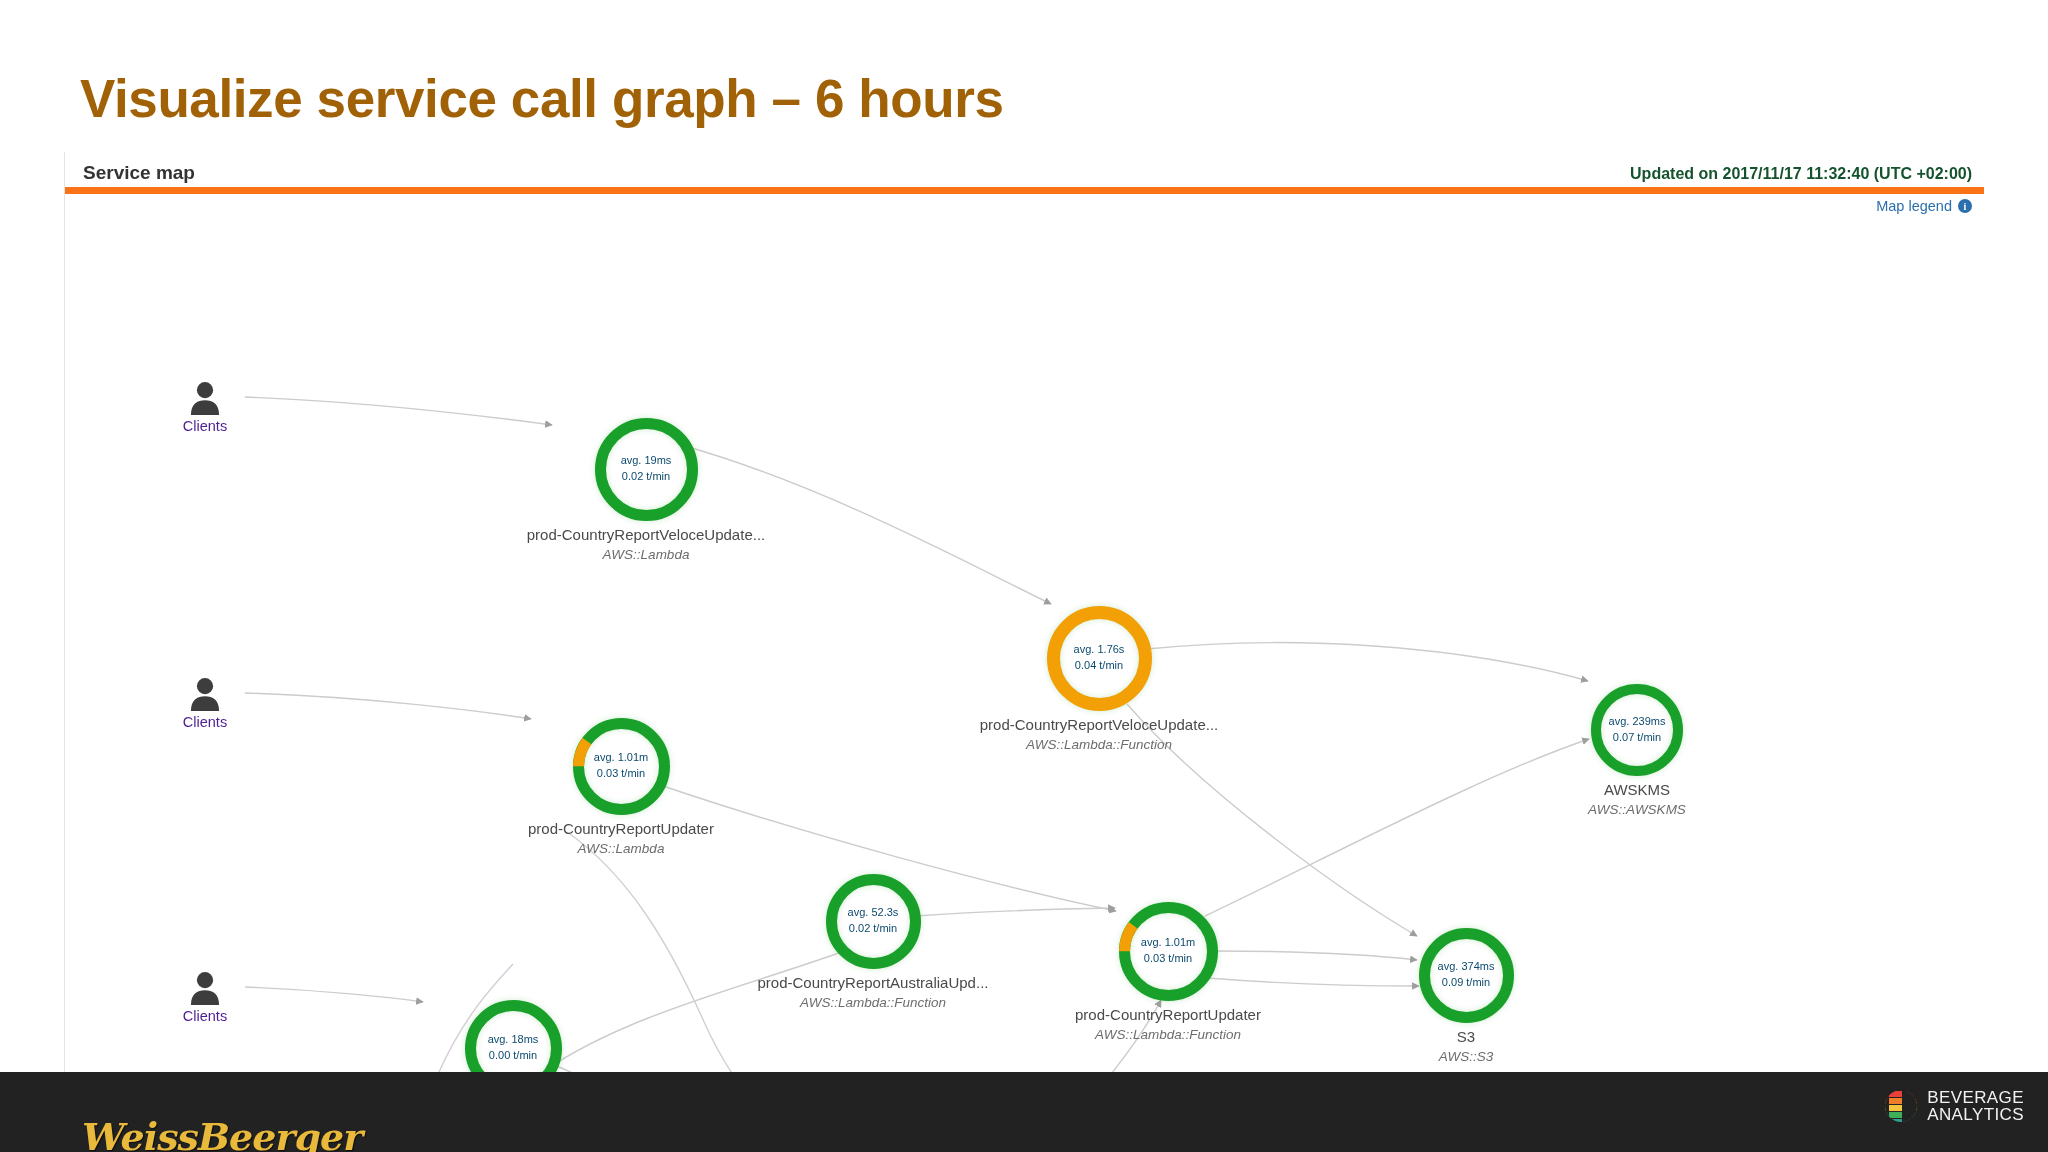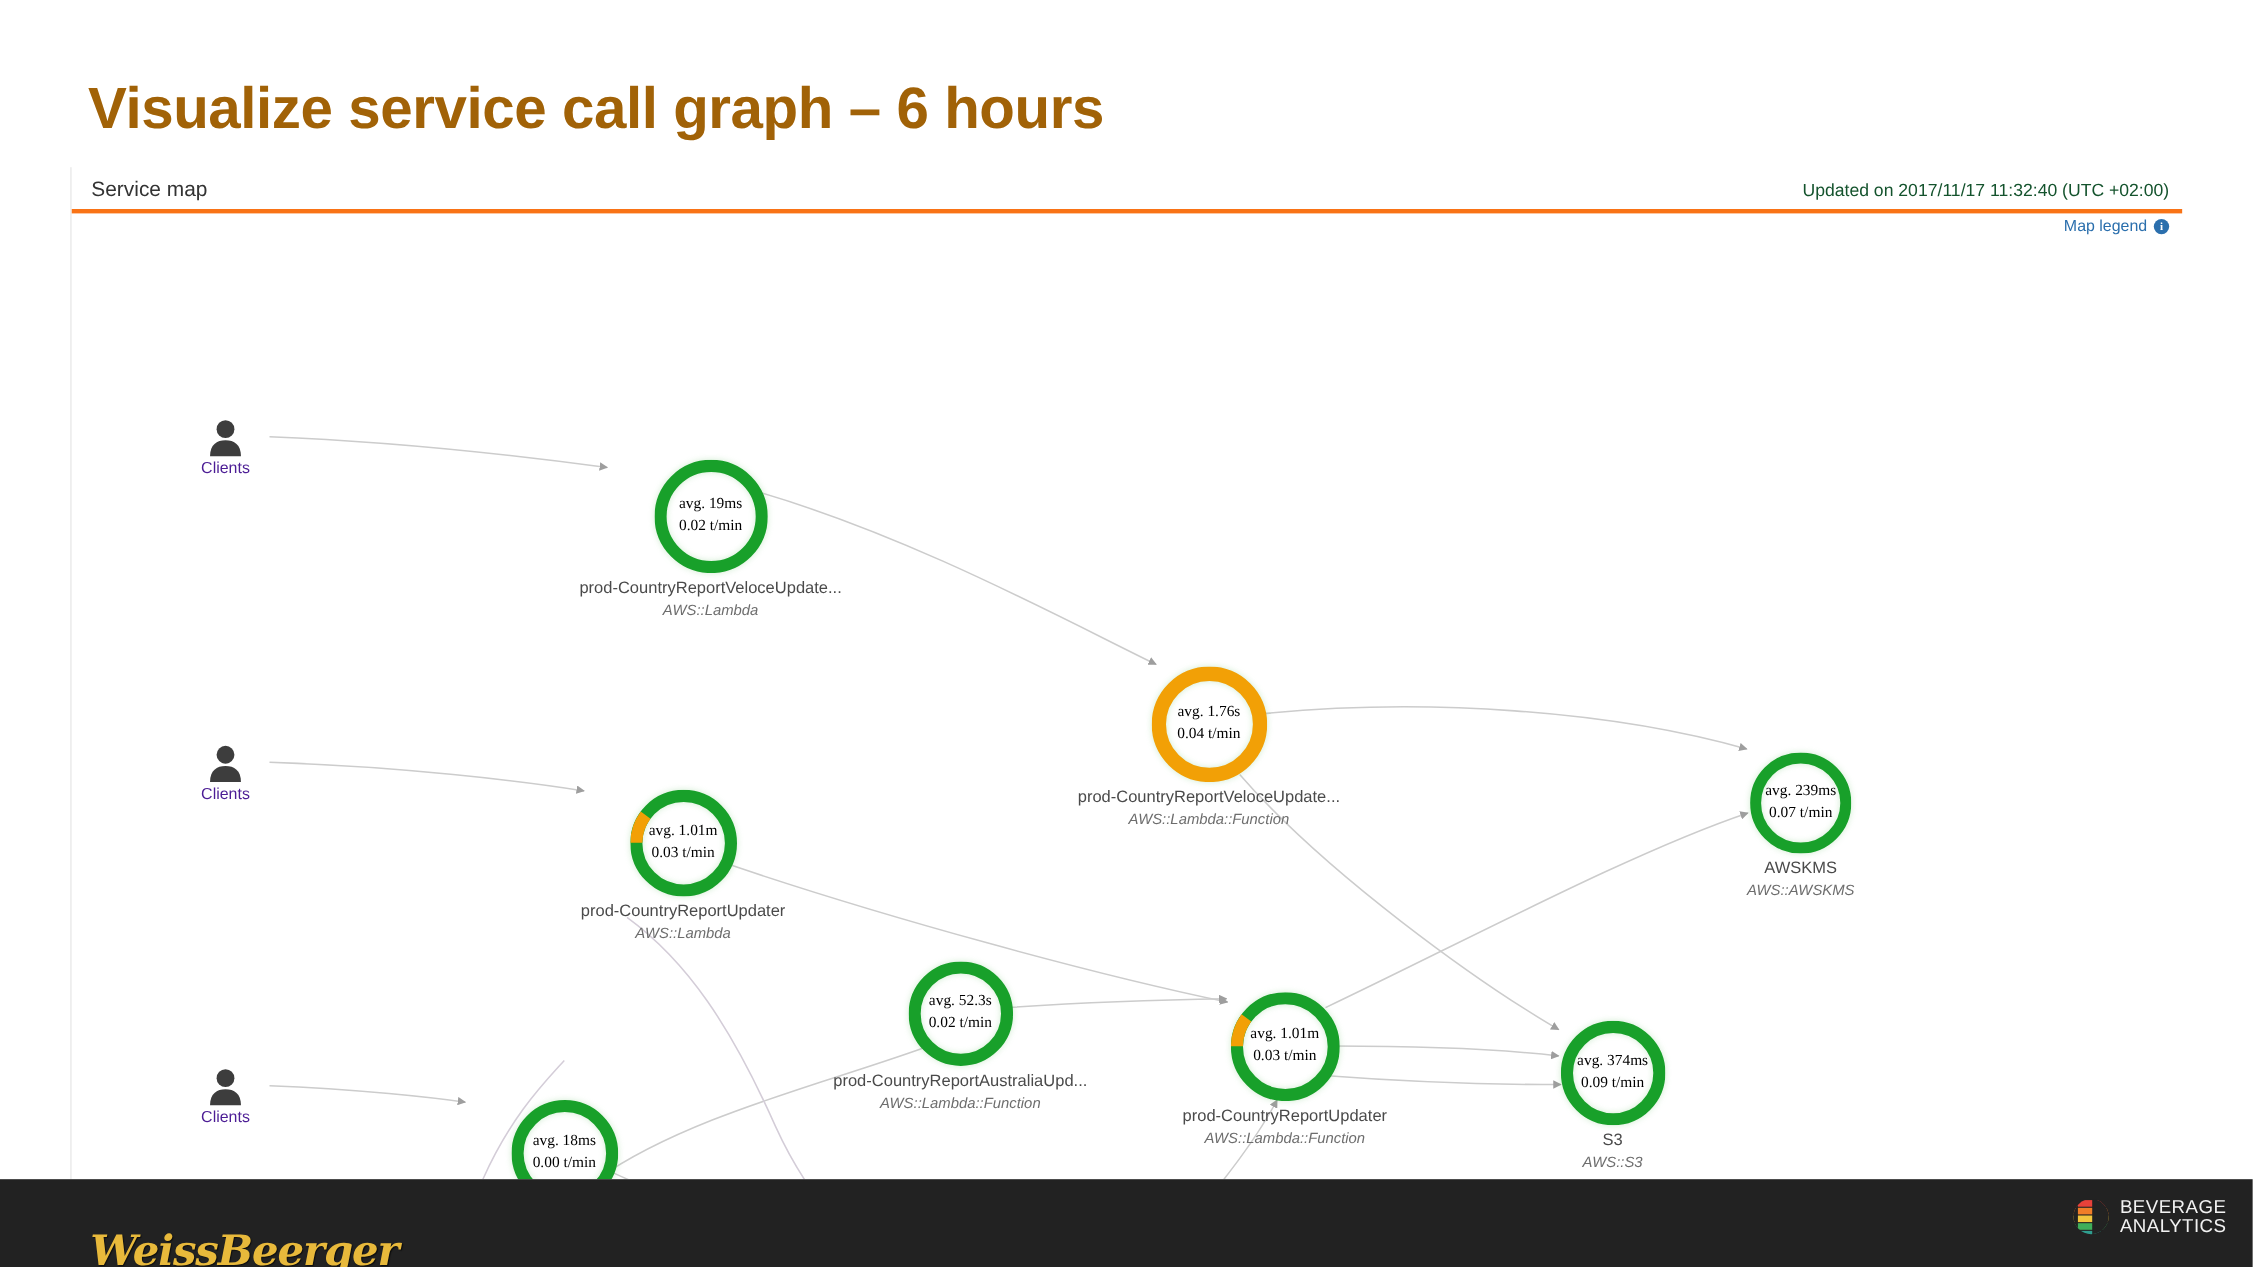--- a/index.html
+++ b/index.html
@@ -27,21 +27,22 @@
     position: absolute;
     left: 64px; top: 152px;
     width: 1920px; height: 920px;
     background: #ffffff;
     border-left: 1px solid #e3e3e3;
     overflow: hidden;
   }
   #panel-header {
     position: absolute; left: 0; top: 0;
     width: 100%; height: 42px;
-    border-bottom: 4px solid #f97316;
+    border-bottom: 7px solid #f97316;
+    font-weight: bold;
   }
   #panel-title {
     position: absolute; left: 18px; top: 10px;
     font-size: 19px; color: #333333;
   }
   #updated-on {
     position: absolute; right: 12px; top: 13px;
     font-size: 16px; color: #14532d;
     white-space: nowrap;
   }
@@ -79,21 +80,21 @@
   .service-node { position: absolute; }
   .ring-wrap { position: relative; }
   .ring-svg { display: block; filter: drop-shadow(0 0 3px rgba(120,200,120,0.35)); }
   .ring-text {
     position: absolute; left: 0; top: 0;
     width: 100%; height: 100%;
     display: flex; flex-direction: column;
     align-items: center; justify-content: center;
     pointer-events: none;
   }
-  .ring-line { font-size: 14px; color: #000000; line-height: 1.45; white-space: nowrap; font-family: Liberation Serif, serif; }
+  .ring-line { font-size: 11px; color: #0c4a6e; line-height: 1.45; white-space: nowrap; }
   .node-caption {
     position: absolute; top: 100%; left: 50%;
     transform: translateX(-50%);
     text-align: center; white-space: nowrap; margin-top: 4px;
   }
   .node-name { font-size: 15px; color: #4a4a4a; line-height: 1.35; }
   .node-type { font-size: 13.5px; color: #6d6d6d; font-style: italic; line-height: 1.5; }
 
   
   #footer {

